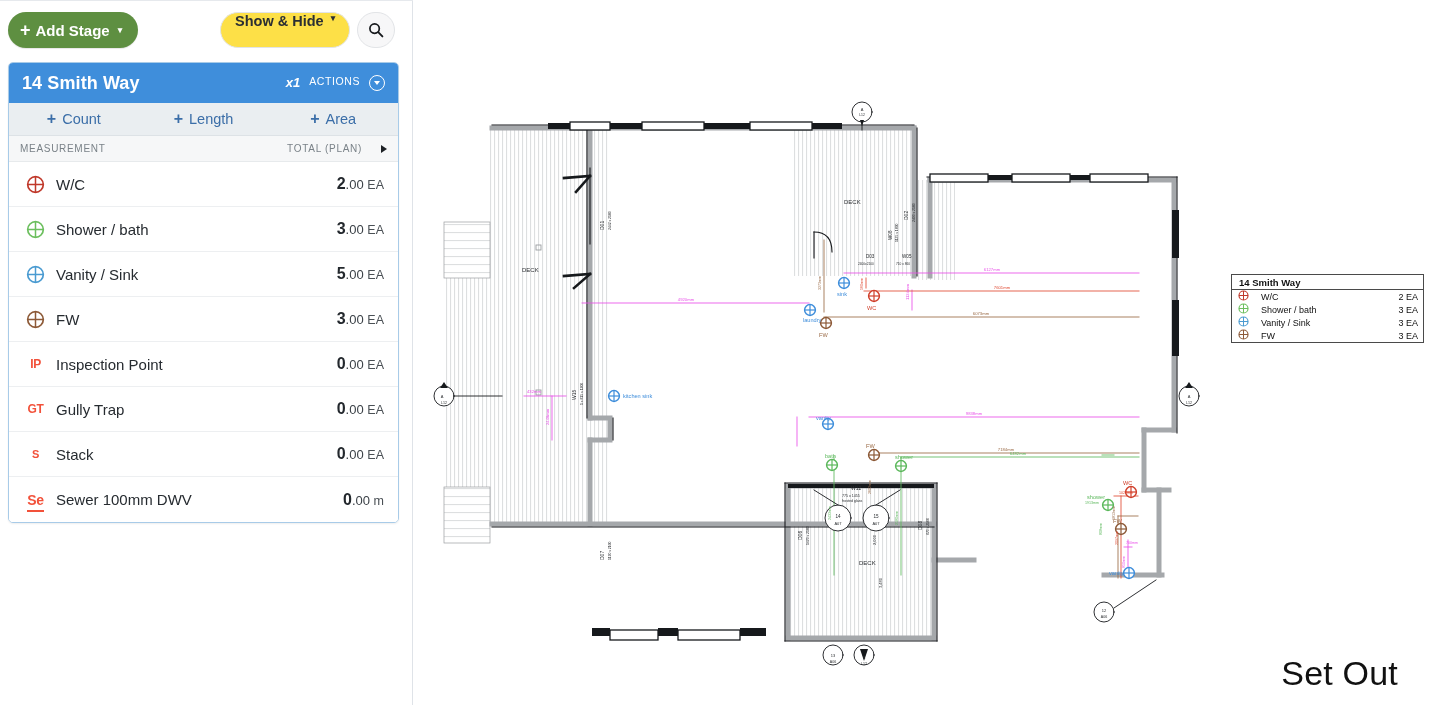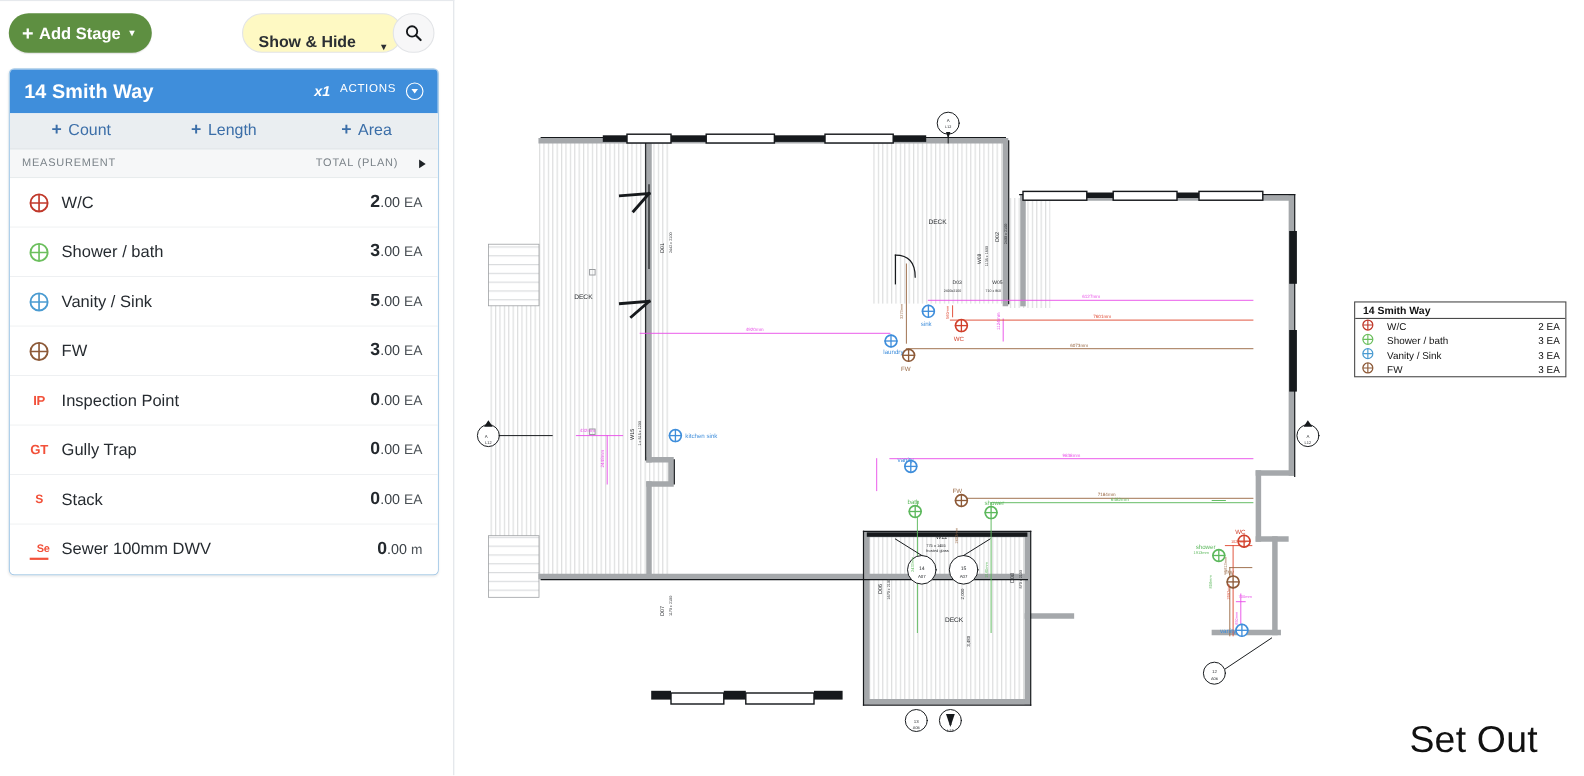--- a/index.html
+++ b/index.html
@@ -25,23 +25,23 @@
     background:#5e8f41; color:#fff; cursor:pointer;
     font-family:"Liberation Sans",sans-serif; font-size:15px; font-weight:bold;
     display:flex; align-items:center; gap:5px;
     box-shadow: 0 1px 1px rgba(0,0,0,.10);
   }
   .btn-add-stage .plus{ font-size:18px; font-weight:bold; line-height:1; }
   .btn-add-stage .caret{ font-size:9px; margin-left:3px; }
 
   .btn-showhide{
     position:absolute; left:220px; top:4px; height:36px; padding:0 14px;
-    border:1px solid #e2e4e7; border-radius:18px; background:#fef9c3; cursor:pointer;
+    border:1px solid #e2e4e7; border-radius:18px; background:#fde047; cursor:pointer;
     font-family:"Liberation Sans",sans-serif; font-size:14.5px; font-weight:bold; color:#2b2f33;
-    display:flex; align-items:flex-end; gap:23px;
+    display:flex; align-items:flex-start; gap:7px;
   }
   .btn-showhide .caret{ font-size:9px; color:#2b2f33; }
   .btn-search{
     position:absolute; left:357px; top:4px; width:38px; height:36px;
     border:1px solid #e2e4e7; border-radius:18px; background:#f7f7f8; cursor:pointer;
     display:flex; align-items:center; justify-content:center;
   }
 
   
   #stage-card{
@@ -102,21 +102,21 @@
   .cx{ width:19px;height:19px; position:relative; flex:0 0 19px; }
   .cx svg{ display:block; }
 
   
   .lx{
     width:19px; flex:0 0 19px; text-align:center;
     font-family:"Liberation Sans",sans-serif; font-weight:bold; font-size:12px;
     color:#f2513a; letter-spacing:-.3px;
   }
   .lx.small{ font-size:11px; }
-  .lx.under{ position:relative; font-size:10px;text-align:right; }
+  .lx.under{ position:relative; font-size:14px; }
   .lx.under::after{
     content:""; position:absolute; left:1px; right:1px; bottom:-4px; height:2px; background:#f2513a;
   }
 
   
   #canvas{
     position:absolute; left:414px; top:0; width:1026px; height:705px;
     background:#fff; overflow:hidden;
   }
   #plan-svg{ position:absolute; left:0; top:0; }

